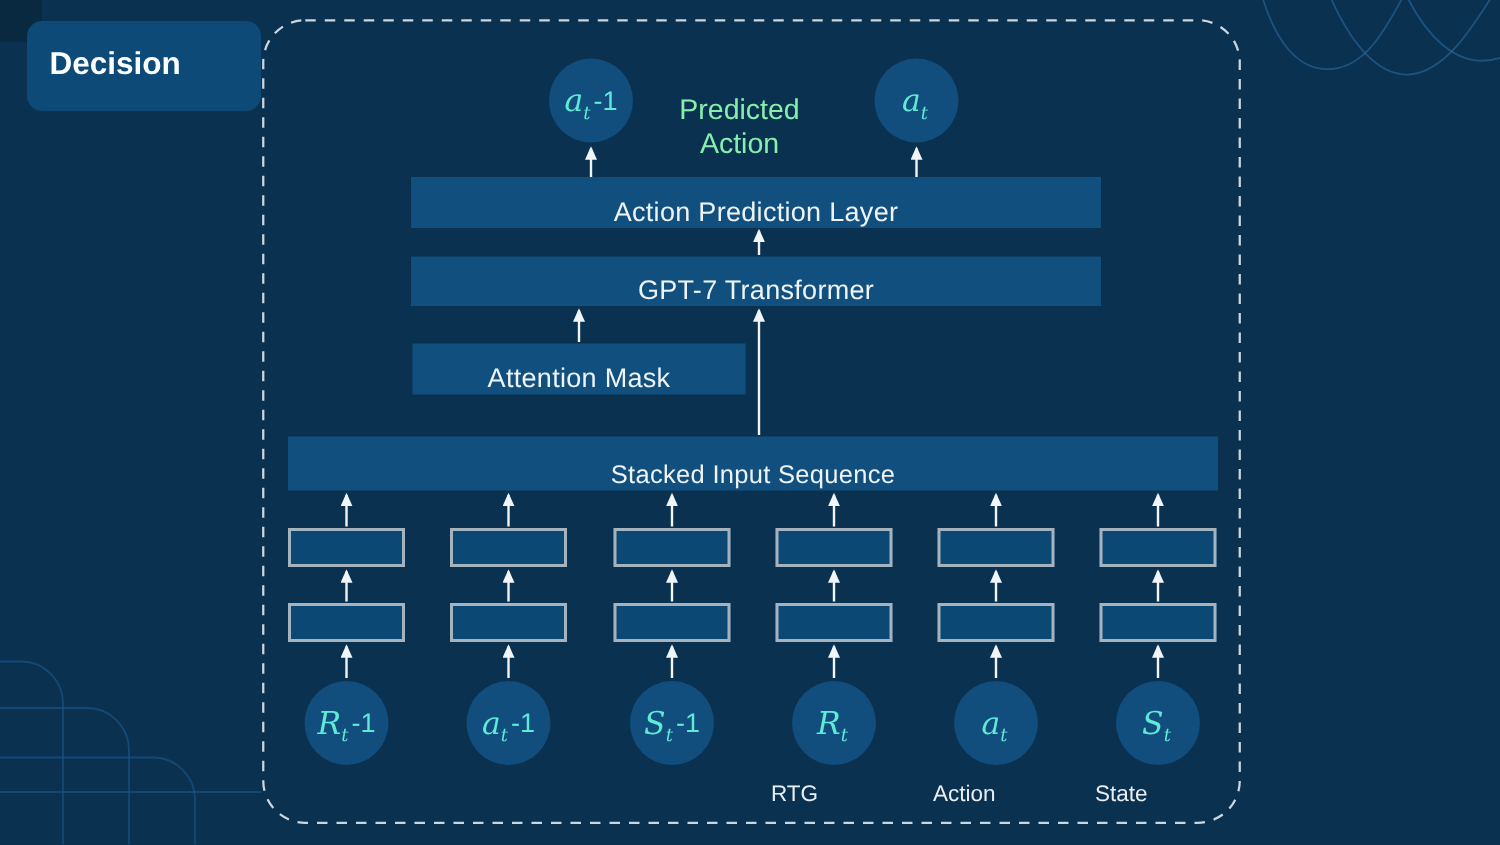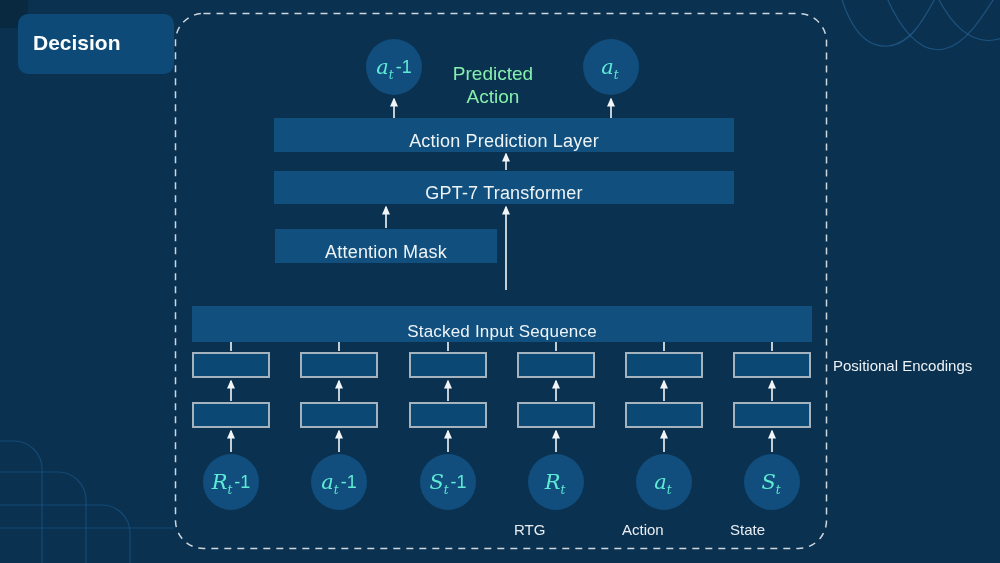--- a/index.html
+++ b/index.html
@@ -121,39 +121,38 @@
 
   <div class="box" style="left:274px;top:118px;width:460px;height:34px">
     <span>Action Prediction Layer</span>
   </div>
   <div class="box" style="left:274px;top:171px;width:460px;height:33px">
     <span>GPT-7 Transformer</span>
   </div>
   <div class="box" style="left:275px;top:229px;width:222px;height:34px">
     <span>Attention Mask</span>
   </div>
-  <div class="box" style="left:192px;top:306px;width:620px;height:36px;font-size:17px">
+  <div class="box" style="left:192px;top:291px;width:620px;height:36px;font-size:17px">
     <span>Stacked Input Sequence</span>
   </div>
 
   <div class="sbox" style="left:192px;top:352px"></div>
   <div class="sbox" style="left:300px;top:352px"></div>
   <div class="sbox" style="left:409px;top:352px"></div>
   <div class="sbox" style="left:517px;top:352px"></div>
   <div class="sbox" style="left:625px;top:352px"></div>
   <div class="sbox" style="left:733px;top:352px"></div>
 
   <div class="sbox" style="left:192px;top:402px"></div>
   <div class="sbox" style="left:300px;top:402px"></div>
   <div class="sbox" style="left:409px;top:402px"></div>
   <div class="sbox" style="left:517px;top:402px"></div>
   <div class="sbox" style="left:625px;top:402px"></div>
   <div class="sbox" style="left:733px;top:402px"></div>
 
-  <div class="side-label" style="left:833px;top:355px">Positional Encodings</div>
 
   <div class="circle" style="left:203px;top:454px">
     <span class="math"><i>R</i><sub>t</sub></span>
       <span class="suffix">-1</span>
   </div>
   <div class="circle" style="left:311px;top:454px">
     <span class="math"><i>a</i><sub>t</sub></span>
       <span class="suffix">-1</span>
   </div>
   <div class="circle" style="left:420px;top:454px">

